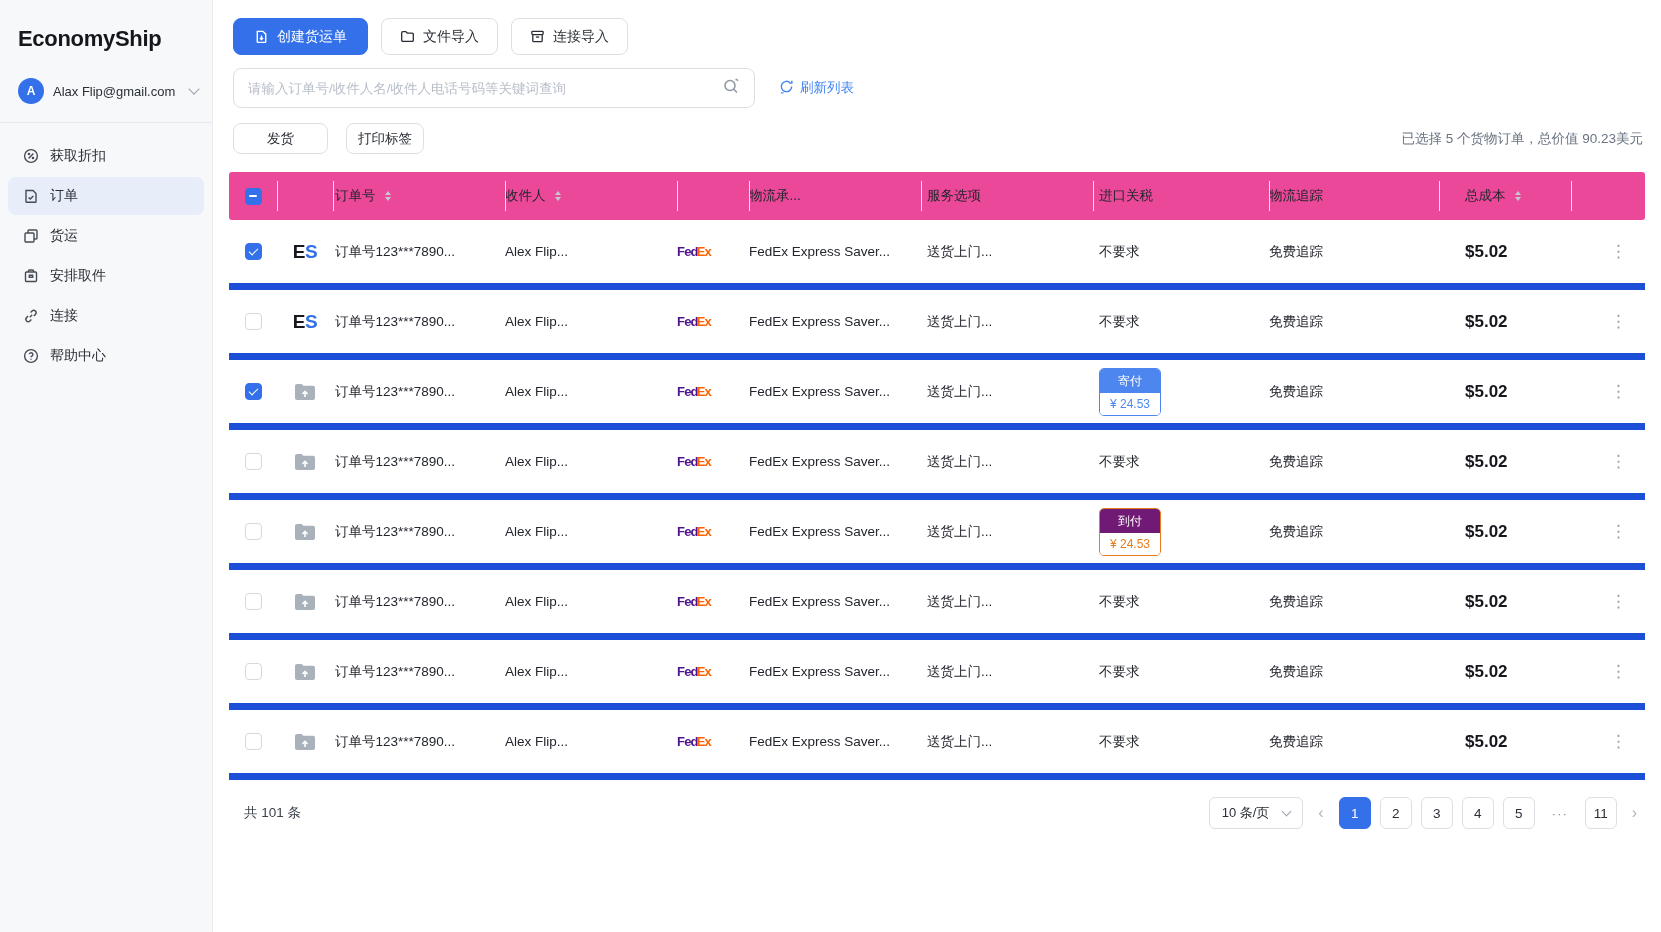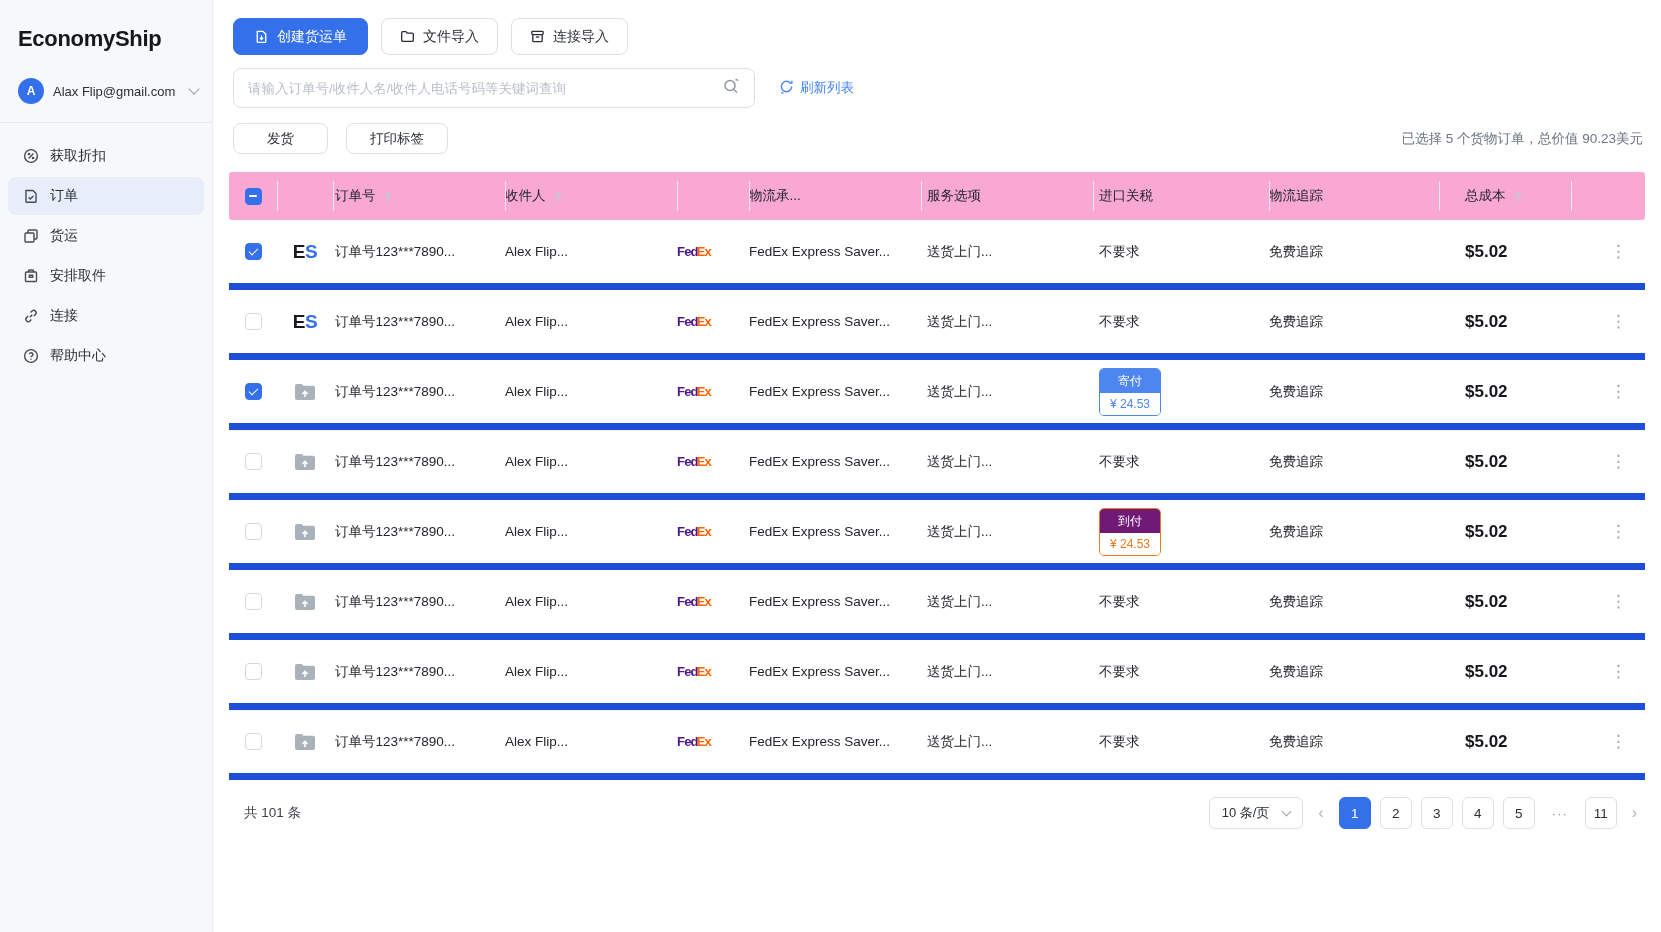--- a/index.html
+++ b/index.html
@@ -34,26 +34,26 @@
   .search-row { display:flex; gap:24px; margin:13px 0 0 4px; }
   .search-box { width:522px; height:40px; border:1px solid #dcdfe4; border-radius:8px; display:flex; align-items:center; padding:0 14px; background:#fff; }
   .search-box input { flex:1; border:none; outline:none; font-size:13.5px; color:#2a2f36; font-family:inherit; background:transparent; }
   .search-box input::placeholder { color:#b8bec8; }
   .search-icon { color:#8d96a1; flex:none; }
   .refresh-link { display:inline-flex; align-items:center; gap:6px; color:#4284f4; font-size:13.5px; cursor:pointer; background:none; border:none; font-family:inherit; }
 
   .action-row { display:flex; align-items:center; margin:15px 0 0 4px; }
   .btn-small { height:31px; font-size:13.5px; border-radius:8px; }
   .btn-ship { padding:0 33px; margin-right:18px; }
-  .btn-print { padding:0 23px;text-align:right; }
+  .btn-print { padding:0 11px;text-align:right; }
   .selection-summary { margin-left:auto; font-size:13.5px; color:#6a7482; padding-right:2px; }
 
   
   .table { margin-top:18px; }
-  .thead { display:flex; align-items:center; height:48px; background:#f9a8d4; border-radius:3px; font-size:13.5px; color:#23262d; }
+  .thead { display:flex; align-items:center; height:48px; background:#ec4899; border-radius:3px; font-size:13.5px; color:#23262d; }
   .thead .cell { position:relative; height:100%; display:flex; align-items:center; }
   .thead .cell + .cell::before { content:""; position:absolute; left:0; top:9px; bottom:9px; width:1px; background:#e6e8ec; }
   .row { display:flex; align-items:center; height:70px; border-bottom:7px solid #1d4ed8; font-size:13.5px; color:#23262d; }
   .cell { display:flex; align-items:center; }
   .c-sel      { width:48px;  justify-content:center; }
   .c-logo     { width:56px;  justify-content:center; }
   .c-order    { width:172px; padding-left:2px; }
   .c-recipient{ width:172px; }
   .c-clogo    { width:72px;  }
   .c-carrier  { width:172px; }

